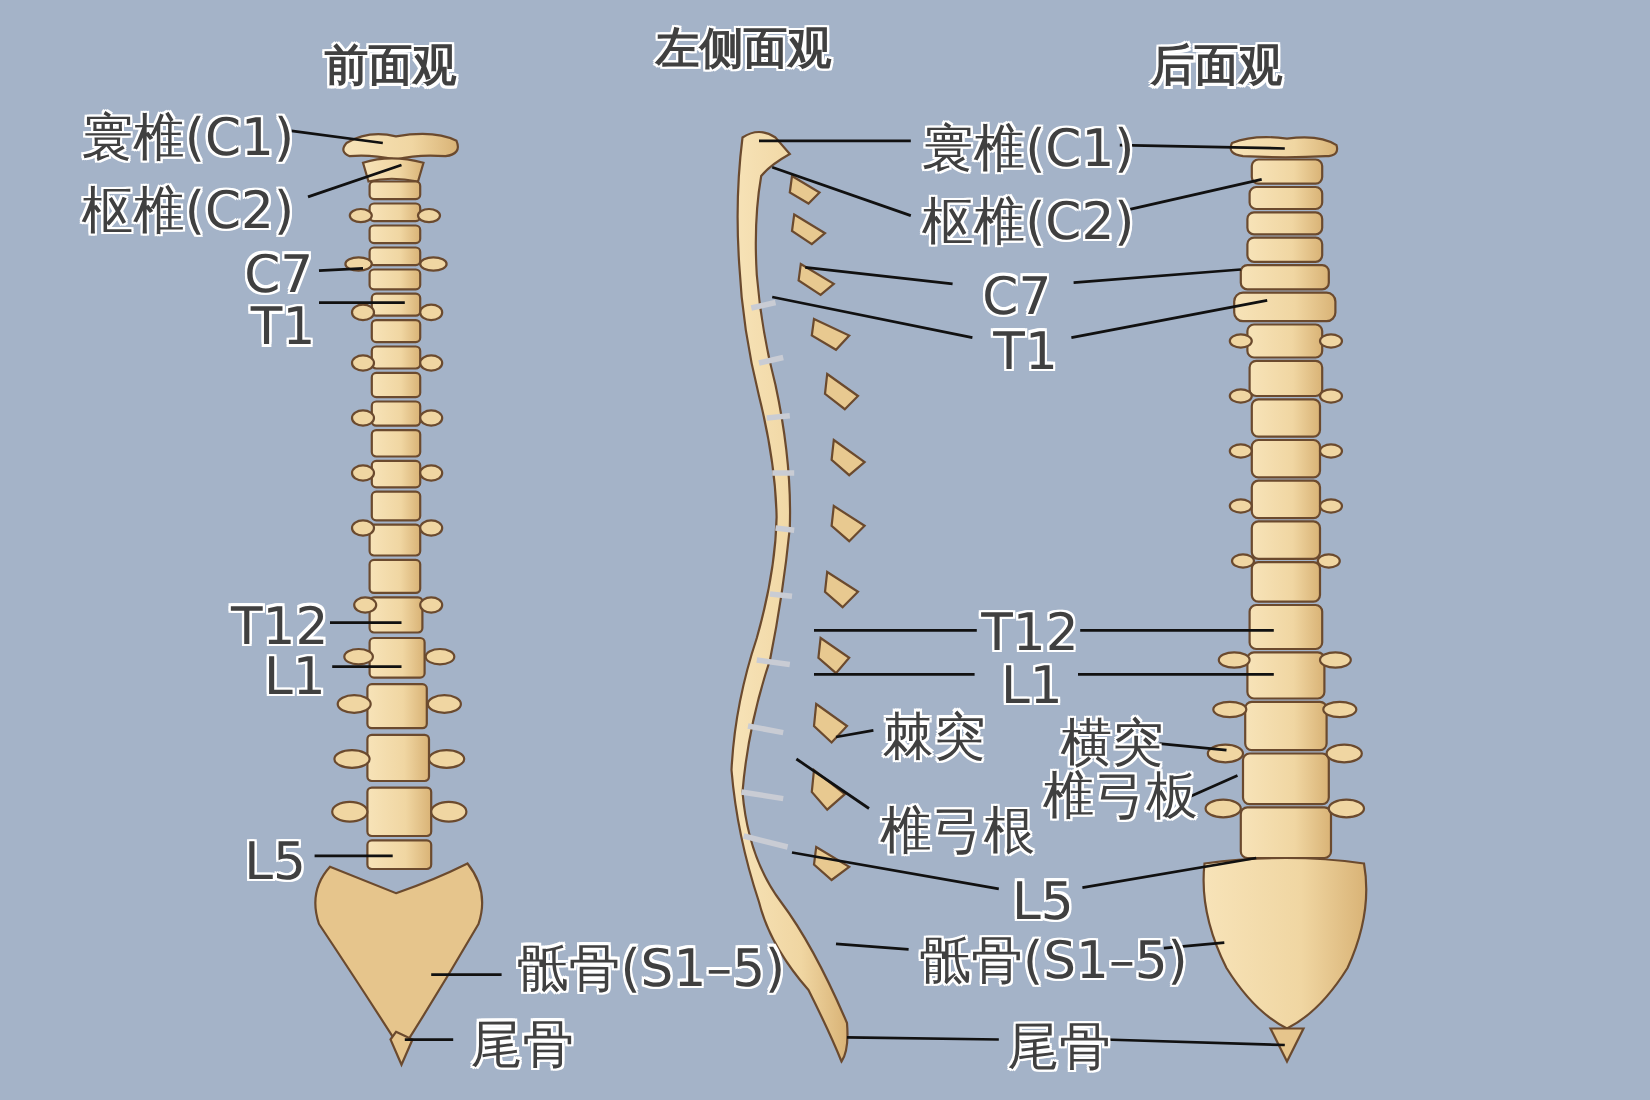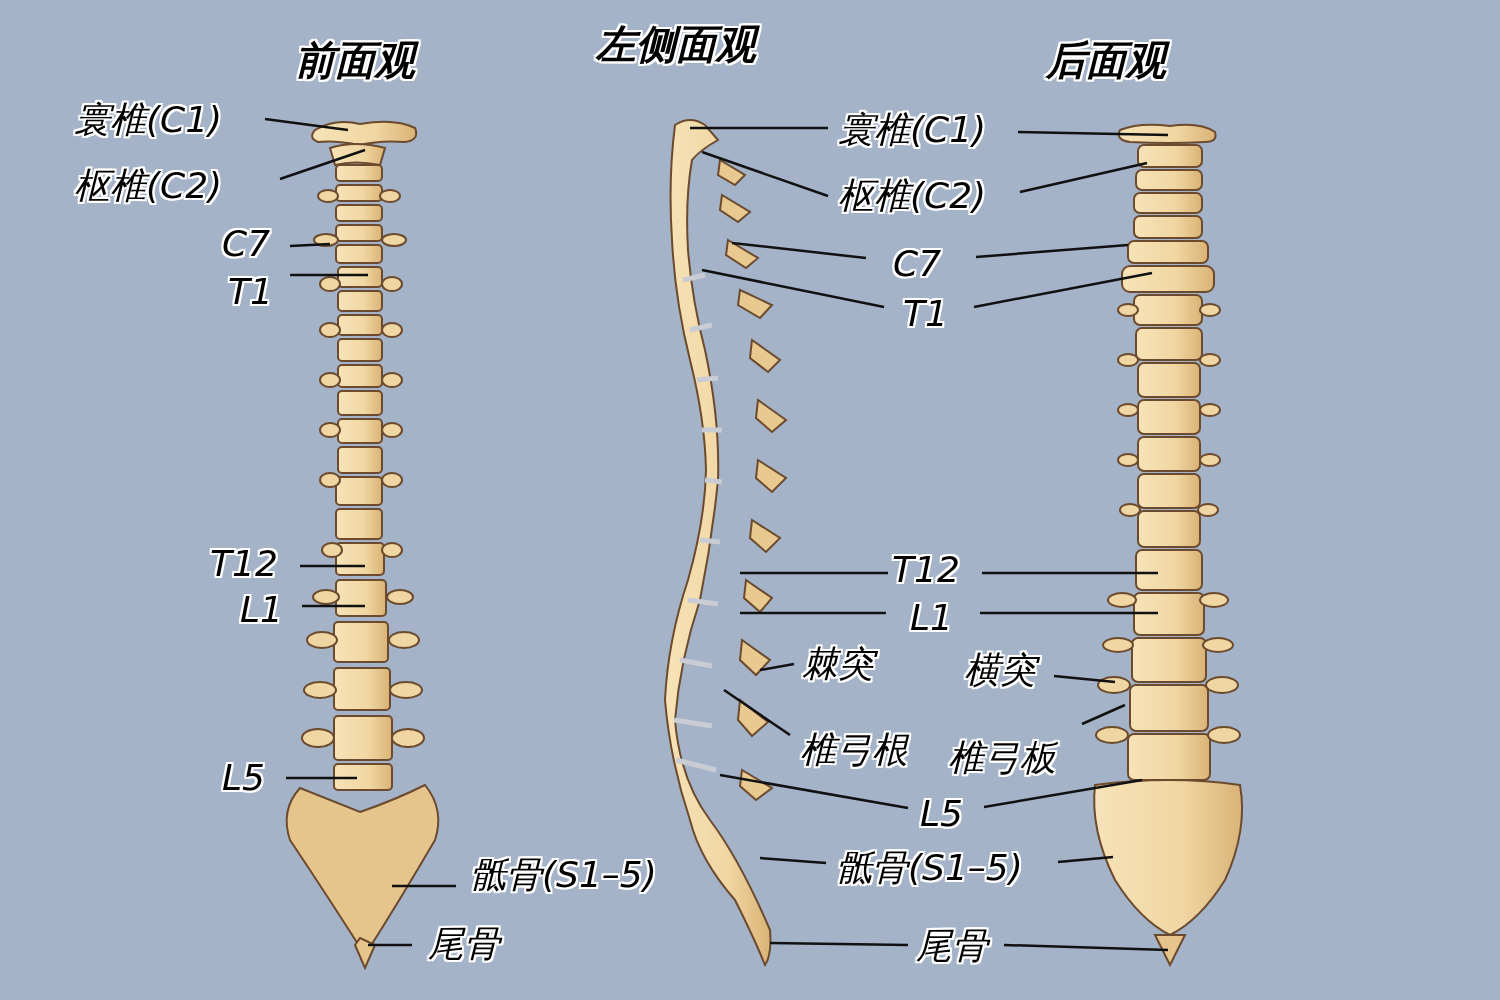--- a/index.html
+++ b/index.html
@@ -1,21 +1,21 @@
 <!DOCTYPE html>
 <html><head>
 <meta charset="utf-8">
 <style>
   html,body{margin:0;padding:0;}
   body{width:1500px;height:1000px;background:#a4b3c8;position:relative;overflow:hidden;font-family:"DejaVu Sans","Liberation Sans",sans-serif;}
   svg.art{position:absolute;left:0;top:0;}
-  .lbl{position:absolute;color:#000000;font-weight:bold;white-space:nowrap;line-height:1;
-       text-shadow:2px 0 0 #fff,-2px 0 0 #fff,0 2px 0 #fff,0 -2px 0 #fff,2px 2px 0 #fff,-2px -2px 0 #fff,2px -2px 0 #fff,-2px 2px 0 #fff;font-style:italic;}
+  .lbl{position:absolute;color:#404040;font-weight:bold;white-space:nowrap;line-height:1;
+       text-shadow:2px 0 0 #fff,-2px 0 0 #fff,0 2px 0 #fff,0 -2px 0 #fff,2px 2px 0 #fff,-2px -2px 0 #fff,2px -2px 0 #fff,-2px 2px 0 #fff;}
   .title{font-size:40px;}
-  .lab{font-size:36px;font-weight:normal;}
+  .lab{font-size:47px;font-weight:normal;}
 </style>
 </head>
 <body>
 
 <svg class="art" width="1500" height="1000">
   <defs>
     <linearGradient id="boneG" x1="0" x2="1">
       <stop offset="0" stop-color="#f7e3b8"></stop>
       <stop offset="0.6" stop-color="#f0d6a2"></stop>
       <stop offset="1" stop-color="#d9b376"></stop>
@@ -215,13 +215,13 @@
 <div class="lbl lab" style="left:903px;top:296px;">T1</div>
 <div class="lbl lab" style="left:892px;top:552px;">T12</div>
 <div class="lbl lab" style="left:910px;top:600px;">L1</div>
 <div class="lbl lab" style="left:802px;top:646px;">棘突</div>
 <div class="lbl lab" style="left:800px;top:732px;">椎弓根</div>
 <div class="lbl lab" style="left:920px;top:796px;">L5</div>
 <div class="lbl lab" style="left:836px;top:850px;">骶骨(S1–5)</div>
 <div class="lbl lab" style="left:916px;top:928px;">尾骨</div>
 
 <div class="lbl lab" style="left:964px;top:652px;">横突</div>
-<div class="lbl lab" style="left:948px;top:740px;">椎弓板</div>
+<div class="lbl lab" style="left:948px;top:700px;">椎弓板</div>
 
 </body></html>

